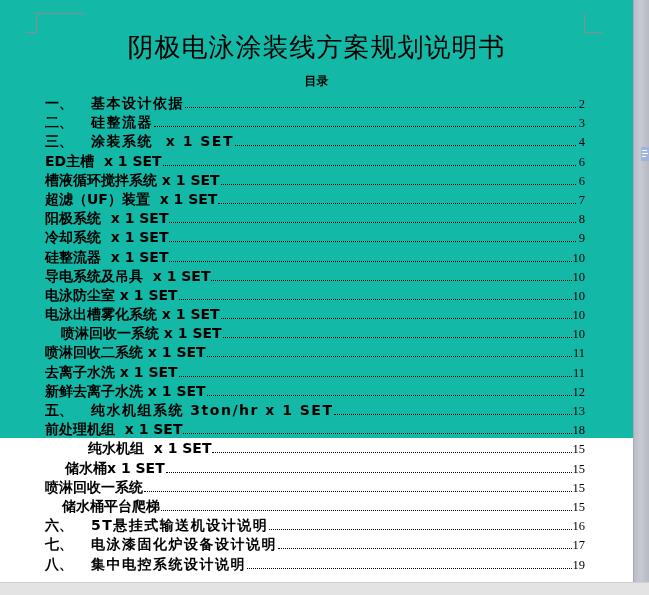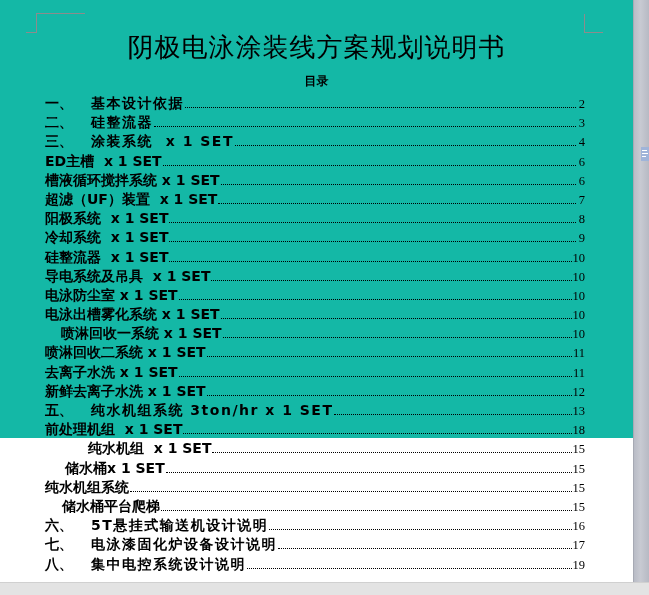--- a/index.html
+++ b/index.html
@@ -241,21 +241,21 @@
         <span class="toc-label"><span style="white-space: pre; padding-left: 43px;">纯水机组  x 1 SET</span></span>
         <span class="toc-leader"></span>
         <span class="toc-page">15</span>
       </div>
       <div class="toc-row">
         <span class="toc-label"><span style="white-space: pre; margin-left: 20px;">储水桶x 1 SET</span></span>
         <span class="toc-leader"></span>
         <span class="toc-page">15</span>
       </div>
       <div class="toc-row">
-        <span class="toc-label"><span style="white-space: pre;">纯水机组系统</span></span>
+        <span class="toc-label"><span style="white-space: pre;">喷淋回收一系统</span></span>
         <span class="toc-leader"></span>
         <span class="toc-page">15</span>
       </div>
       <div class="toc-row">
         <span class="toc-label"><span style="white-space: pre; margin-left: 17px;">储水桶平台爬梯</span></span>
         <span class="toc-leader"></span>
         <span class="toc-page">15</span>
       </div>
       <div class="toc-row">
         <span class="toc-label level1"><span class="toc-num">六、</span><span style="white-space: pre;">5T悬挂式输送机设计说明</span></span>

